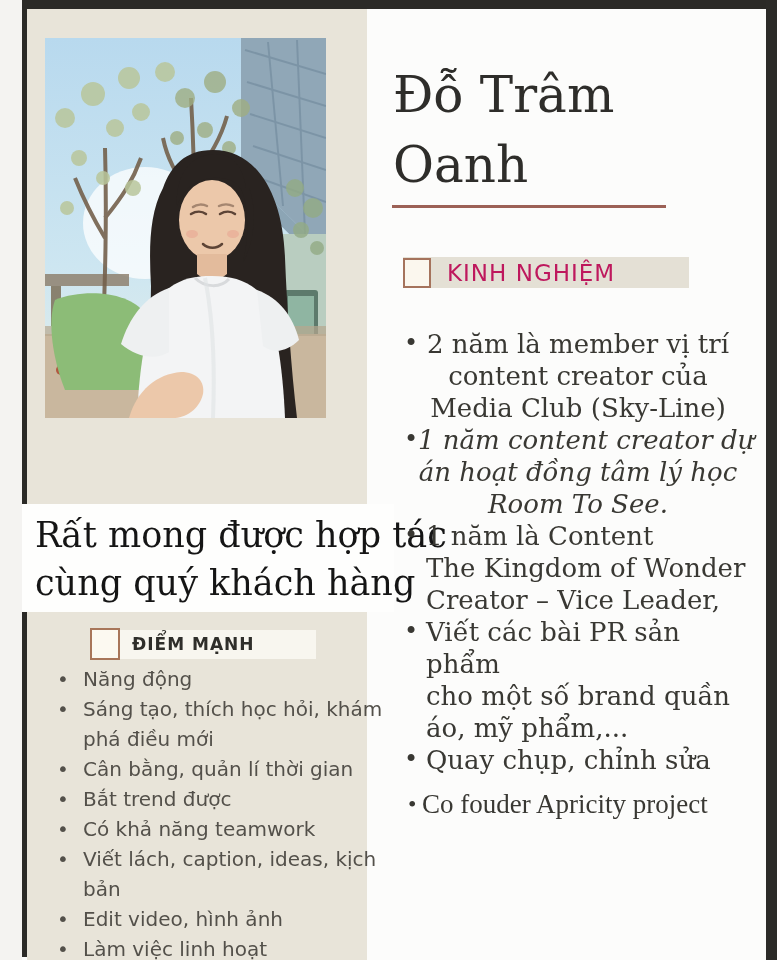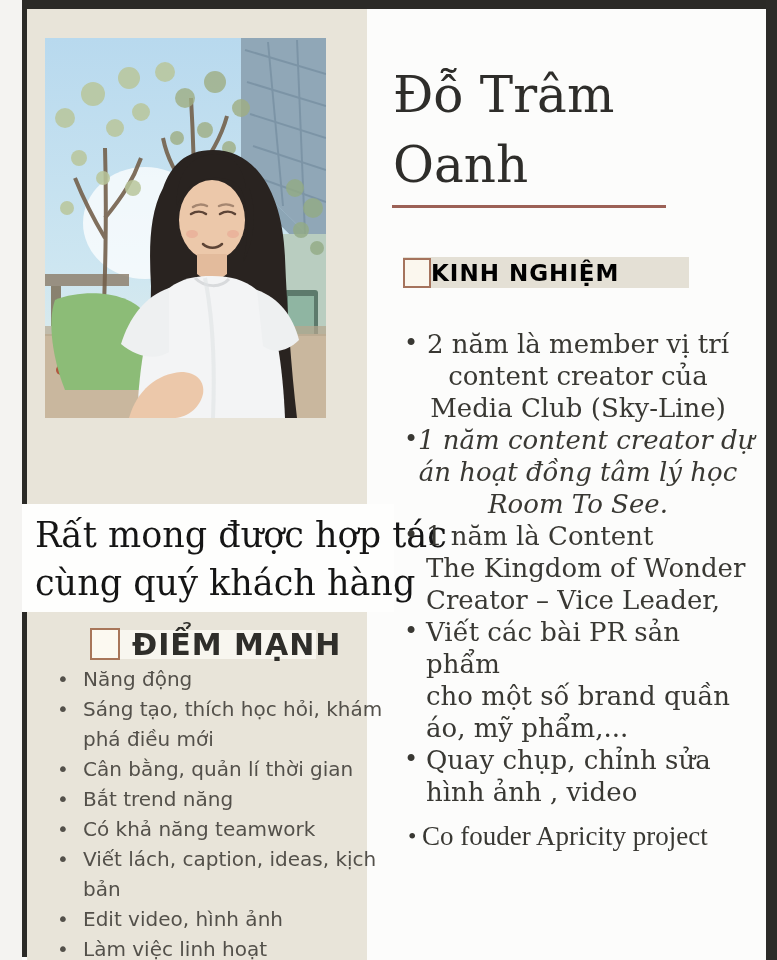--- a/index.html
+++ b/index.html
@@ -25,26 +25,26 @@
   
   .name{position:absolute;left:393px;top:60px;font-family:"DejaVu Serif",serif;
         font-size:50px;line-height:70px;color:#2e2d2a;}
   .name .ln{display:block;}
   .name-underline{position:absolute;left:392px;top:205px;width:274px;height:3px;background:#9c6156;}
 
   
   .exp-header{position:absolute;left:403px;top:257px;width:286px;height:31px;background:#e4e0d5;
               display:flex;align-items:center;box-sizing:border-box;}
   .cb{width:24px;height:26px;background:#fbf7ee;border:2px solid #a5735c;flex:none;}
-  .exp-header .lbl{font-weight:bold;font-size:23px;letter-spacing:1px;color:#000000;white-space:nowrap;}
+  .exp-header .lbl{font-weight:normal;font-size:23px;letter-spacing:1px;color:#be185d;margin-left:16px;white-space:nowrap;}
 
   .strength-header{position:absolute;left:90px;top:628px;display:flex;align-items:flex-start;}
   .strength-header .cb{width:26px;height:28px;background:#fcf9f1;border:2px solid #a8765a;}
   .strength-header .lbl{height:29px;margin-top:2px;background:#f8f6ef;width:196px;box-sizing:border-box;
-        padding-left:12px;font-weight:bold;font-size:30px;letter-spacing:1px;color:#2f2e2a;line-height:29px;white-space:nowrap;}
+        padding-left:12px;font-weight:bold;font-size:17px;letter-spacing:1px;color:#2f2e2a;line-height:29px;white-space:nowrap;}
 
   
   .exp-list{position:absolute;left:400px;top:328px;width:356px;font-family:"DejaVu Serif",serif;
             font-size:26px;line-height:32px;color:#393833;}
   .exp-item{position:relative;}
   .exp-item .exp-bullet{position:absolute;left:4px;top:-1px;font-size:24px;color:#393833;}
   .exp-item .ln{display:block;}
   .exp-item.center .ln{text-align:center;}
   .exp-item.mixed .ln{text-align:center;font-style:italic;}
   .exp-item.mixed .ln.first{text-align:left;padding-left:18px;}
@@ -202,21 +202,20 @@
     </div>
     <div class="exp-item left">
       <span class="exp-bullet">•</span>
       <span class="ln">Viết các bài PR sản phẩm</span>
       <span class="ln">cho một số brand quần</span>
       <span class="ln">áo, mỹ phẩm,...</span>
     </div>
     <div class="exp-item left">
       <span class="exp-bullet">•</span>
       <span class="ln">Quay chụp, chỉnh sửa</span>
-      <span class="ln">hình ảnh , video</span>
     </div>
     <div class="exp-item last">
       <span class="exp-bullet">•</span>
       <span class="ln">Co fouder Apricity project</span>
     </div>
   </div>
 
   <div class="strength-header">
     <span class="cb"></span>
     <span class="lbl">ĐIỂM MẠNH</span>
@@ -238,21 +237,21 @@
     </div>
     <div class="s-item">
       <span class="s-bullet">•</span>
       <span class="s-text">
           <span class="ln">Cân bằng, quản lí thời gian</span>
         </span>
     </div>
     <div class="s-item">
       <span class="s-bullet">•</span>
       <span class="s-text">
-          <span class="ln">Bắt trend năng</span>
+          <span class="ln">Bắt trend được</span>
         </span>
     </div>
     <div class="s-item">
       <span class="s-bullet">•</span>
       <span class="s-text">
           <span class="ln">Có khả năng teamwork</span>
         </span>
     </div>
     <div class="s-item">
       <span class="s-bullet">•</span>

